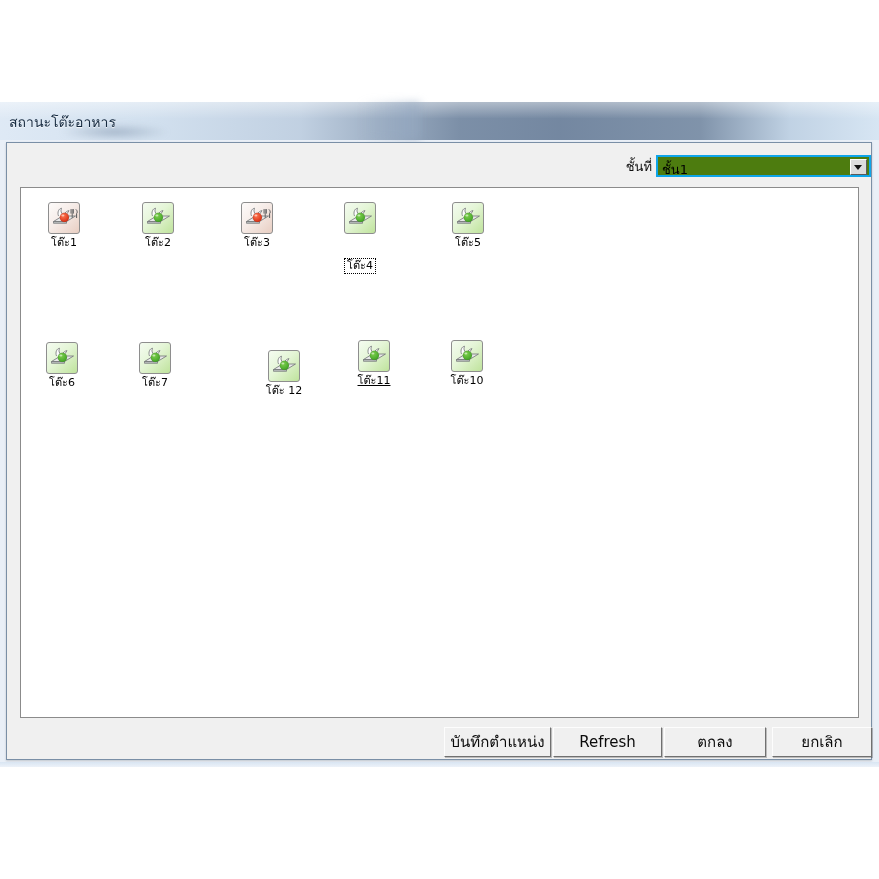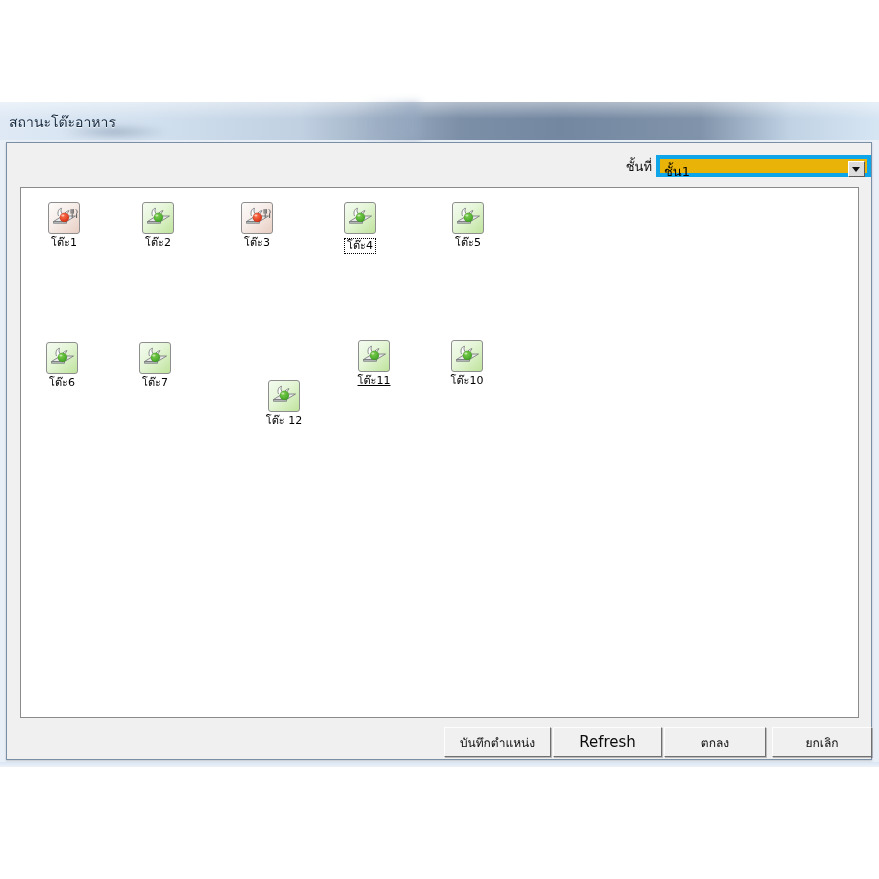--- a/index.html
+++ b/index.html
@@ -112,22 +112,22 @@
     font-size: 13px;
     color: #101010;
     white-space: nowrap;
   }
   .floor-select {
     position: absolute;
     left: 649px;
     top: 12px;
     width: 215px;
     height: 22px;
-    background: #eab308;
-    border: 4px solid #0ea5e9;
+    background: #4d7c0f;
+    border: 2px solid #0ea5e9;
     box-sizing: border-box;
   }
   .floor-select-value {
     position: absolute;
     left: 4px;
     top: 2px;
     font-size: 13px;
     color: #000000;
     white-space: nowrap;
   }
@@ -219,21 +219,21 @@
   .btn {
     position: absolute;
     top: 8px;
     height: 30px;
     background: #f0f0f0;
     border-top: 1px solid #fdfdfd;
     border-left: 1px solid #fdfdfd;
     border-right: 1px solid #707070;
     border-bottom: 1px solid #707070;
     box-sizing: border-box;
-    font-size: 12px;
+    font-size: 15px;
     color: #0b0b0b;
     font-family: "DejaVu Sans", "Liberation Sans", sans-serif;
     display: flex;
     align-items: center;
     justify-content: center;
     cursor: default;
     box-shadow: 1px 1px 0 rgba(0,0,0,0.22);
     white-space: nowrap;
   }
   .btn.latin { font-size: 15px; }
@@ -348,21 +348,21 @@
                   </radialGradient>
                 </defs>
                 <path d="M4.5 18.5 L13.5 13.0 L26.5 13.0 L17.5 18.5 Z" fill="#e9e9ea" stroke="#6f7173" stroke-width="0.8" stroke-linejoin="round"></path>
                 <path d="M4.5 18.5 L17.5 18.5 L17.5 20.3 L4.5 20.3 Z" fill="#bdbfc1" stroke="#6f7173" stroke-width="0.7"></path>
                 <path d="M9.5 13.0 C8.0 9.0 10.0 5.5 12.5 5.2 C11.3 7.8 12.2 10.3 14.3 12.0" fill="#fdfdfd" stroke="#6f7173" stroke-width="0.8" stroke-linejoin="round"></path>
                 <path d="M14.3 12.0 C16.0 9.5 18.3 7.8 20.0 7.6 C18.6 9.8 17.6 11.4 16.6 13.0" fill="#fdfdfd" stroke="#6f7173" stroke-width="0.8" stroke-linejoin="round"></path>
                 <circle cx="15.4" cy="14.4" r="4.6" fill="url(#g_free)" stroke="rgba(0,0,0,0.18)" stroke-width="0.5"></circle>
                 <ellipse cx="13.9" cy="12.6" rx="1.5" ry="1.0" fill="rgba(255,255,255,0.55)"></ellipse>
               </svg>
             </div>
-            <div style="text-align: center;"><div class="table-label selected" style="position: static; left: auto; transform: none;">โต๊ะ4</div></div>
+            <div style="text-align: center; margin-top: 20px;"><div class="table-label selected" style="position: static; left: auto; transform: none;">โต๊ะ4</div></div>
           </div>
           <div class="table-item" style="left: 416px; top: 14px;">
             <div class="table-icon free">
               <svg width="30" height="30" viewBox="0 0 30 30" xmlns="http://www.w3.org/2000/svg">
                 <defs>
                   <radialGradient id="g_free" cx="38%" cy="32%" r="72%">
                     <stop offset="0%" stop-color="#7fd04f"></stop>
                     <stop offset="100%" stop-color="#3fa223"></stop>
                   </radialGradient>
                 </defs>
@@ -407,21 +407,21 @@
                 <path d="M4.5 18.5 L13.5 13.0 L26.5 13.0 L17.5 18.5 Z" fill="#e9e9ea" stroke="#6f7173" stroke-width="0.8" stroke-linejoin="round"></path>
                 <path d="M4.5 18.5 L17.5 18.5 L17.5 20.3 L4.5 20.3 Z" fill="#bdbfc1" stroke="#6f7173" stroke-width="0.7"></path>
                 <path d="M9.5 13.0 C8.0 9.0 10.0 5.5 12.5 5.2 C11.3 7.8 12.2 10.3 14.3 12.0" fill="#fdfdfd" stroke="#6f7173" stroke-width="0.8" stroke-linejoin="round"></path>
                 <path d="M14.3 12.0 C16.0 9.5 18.3 7.8 20.0 7.6 C18.6 9.8 17.6 11.4 16.6 13.0" fill="#fdfdfd" stroke="#6f7173" stroke-width="0.8" stroke-linejoin="round"></path>
                 <circle cx="15.4" cy="14.4" r="4.6" fill="url(#g_free)" stroke="rgba(0,0,0,0.18)" stroke-width="0.5"></circle>
                 <ellipse cx="13.9" cy="12.6" rx="1.5" ry="1.0" fill="rgba(255,255,255,0.55)"></ellipse>
               </svg>
             </div>
             <div class="table-label">โต๊ะ7</div>
           </div>
-          <div class="table-item" style="left: 232px; top: 162px; margin-top: 30px;">
+          <div class="table-item" style="left: 232px; top: 162px;">
             <div class="table-icon free">
               <svg width="30" height="30" viewBox="0 0 30 30" xmlns="http://www.w3.org/2000/svg">
                 <defs>
                   <radialGradient id="g_free" cx="38%" cy="32%" r="72%">
                     <stop offset="0%" stop-color="#7fd04f"></stop>
                     <stop offset="100%" stop-color="#3fa223"></stop>
                   </radialGradient>
                 </defs>
                 <path d="M4.5 18.5 L13.5 13.0 L26.5 13.0 L17.5 18.5 Z" fill="#e9e9ea" stroke="#6f7173" stroke-width="0.8" stroke-linejoin="round"></path>
                 <path d="M4.5 18.5 L17.5 18.5 L17.5 20.3 L4.5 20.3 Z" fill="#bdbfc1" stroke="#6f7173" stroke-width="0.7"></path>

